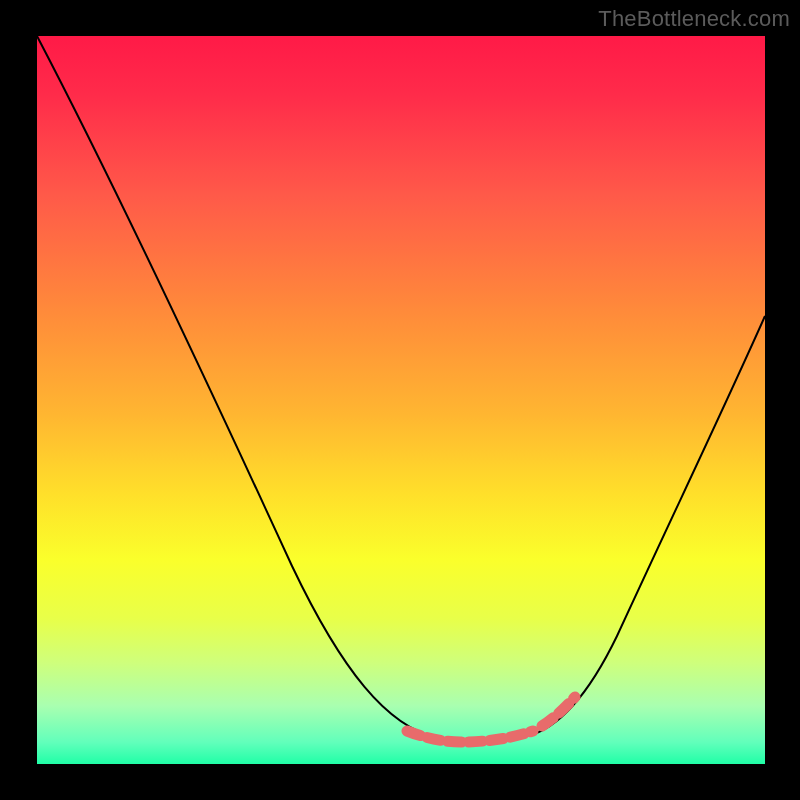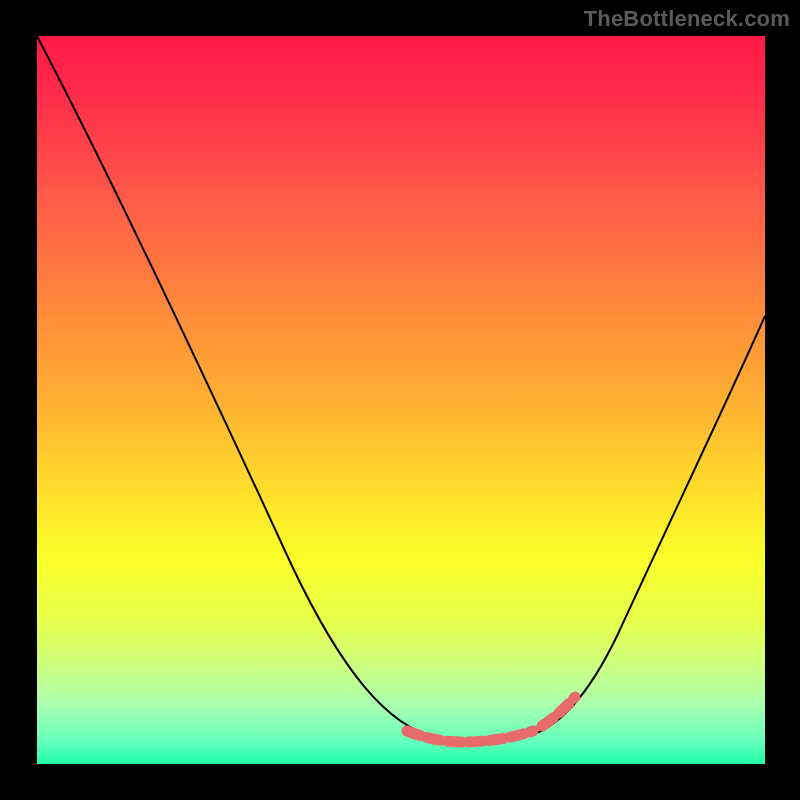--- a/index.html
+++ b/index.html
@@ -9,21 +9,21 @@
     width: 800px;
     height: 800px;
     background: #000;
   }
   .watermark {
     position: absolute;
     top: 6px;
     right: 10px;
     font-family: Arial, Helvetica, sans-serif;
     font-size: 22px;
-    font-weight: 700;
+    font-weight: 400;
     color: #5b5b5b;
     letter-spacing: 0.2px;
     z-index: 20;
   }
   .plot-area {
     position: absolute;
     left: 37px;
     top: 36px;
     width: 728px;
     height: 728px;

